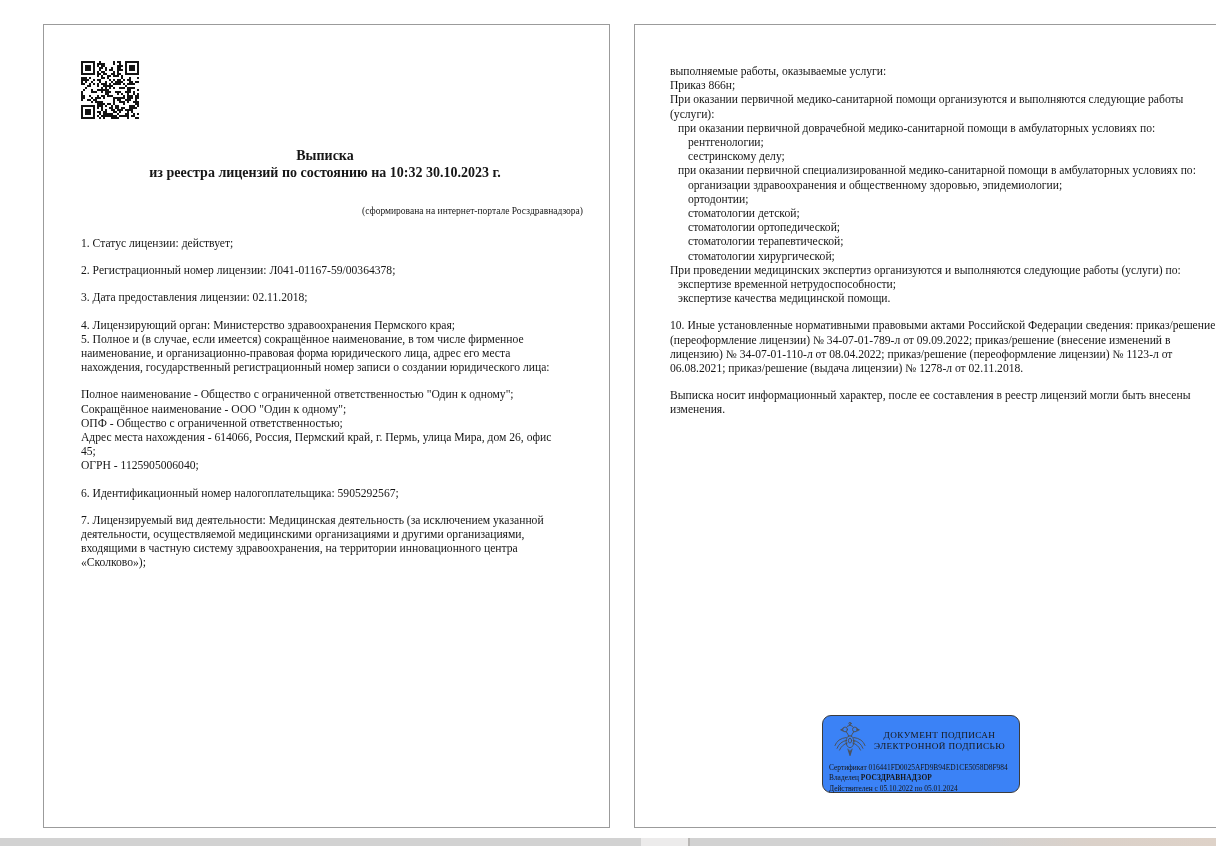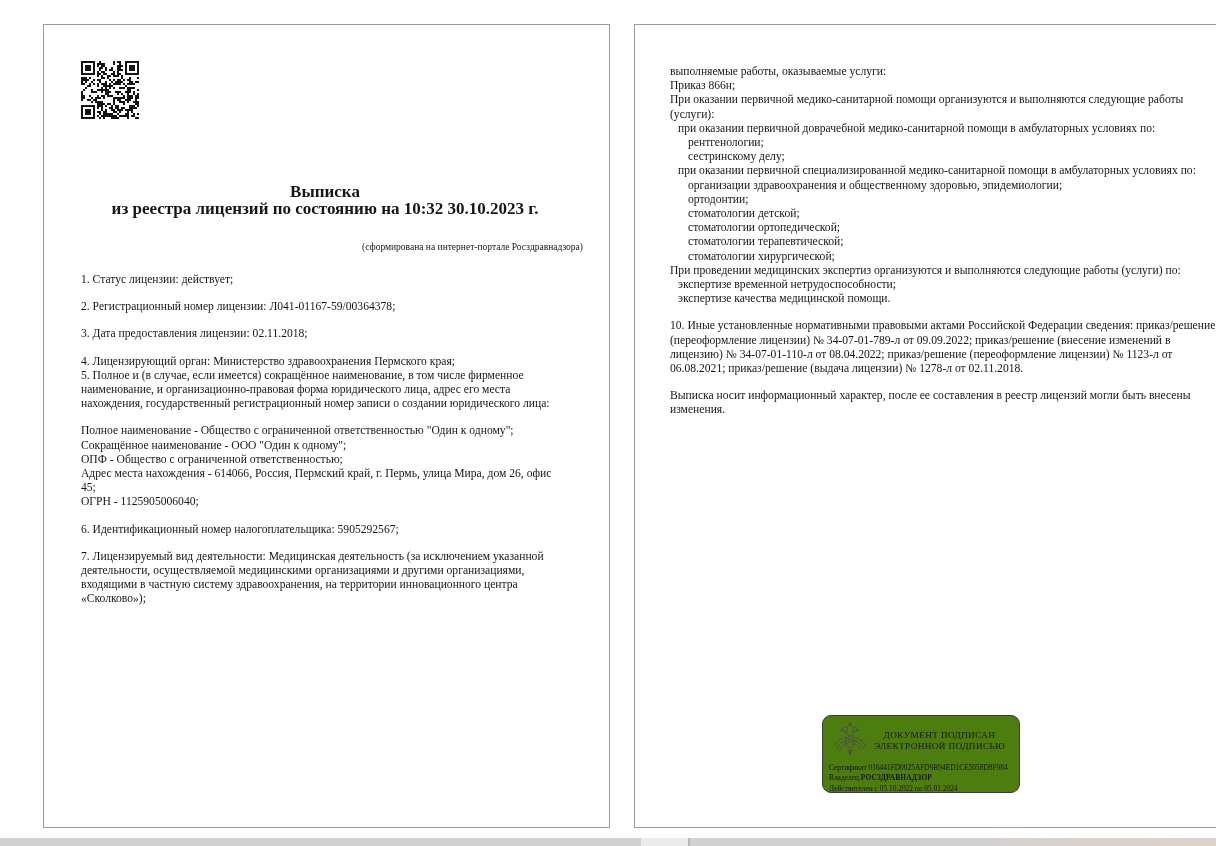--- a/index.html
+++ b/index.html
@@ -15,35 +15,35 @@
   .page-right { left:634px; width:627px; }
   .content {
     position:absolute; top:0; left:0; right:0; bottom:0;
     box-sizing:border-box; font-size:11.6px; line-height:14.2px;
   }
   .page-left  .content { padding:36px 40px 0 37px; }
   .page-right .content { padding:40px 40px 0 35px; }
   .qr-box { width:58px; height:58px; }
   .qr-box svg { display:block; width:58px; height:58px; }
   .doc-title {
-    text-align:center; font-weight:bold; font-size:17px; line-height:17px;
-    margin-top:64px;
+    text-align:center; font-weight:bold; font-size:14px; line-height:17px;
+    margin-top:28px;
   }
   .doc-subtitle {
     text-align:right; font-size:9.5px; line-height:12px;
     margin-top:24px; margin-right:-14px;
   }
   .body-lines { margin-top:20px; }
   .page-right .body-lines { margin-top:0; }
   .doc-line { min-height:14.2px; }
   
   .stamp {
     position:absolute; left:187px; top:690px; width:198px; height:78px;
     box-sizing:border-box; border:1.5px solid #3c3c3c; border-radius:9px;
-    background:#4d7c0f; padding:4px 7px 0 6px;
+    background:#3b82f6; padding:4px 7px 0 6px;
   }
   .stamp-head { display:flex; align-items:center; }
   .emblem { width:42px; height:42px; flex:none; }
   .stamp-title {
     flex:1; text-align:center; font-size:9.2px; line-height:11.5px;
     letter-spacing:0.4px; padding-right:4px;
   }
   .stamp-lines { font-size:7.4px; line-height:10.4px; margin-top:1px; }
   .owner-value { font-weight:bold; letter-spacing:0.2px; }
   

